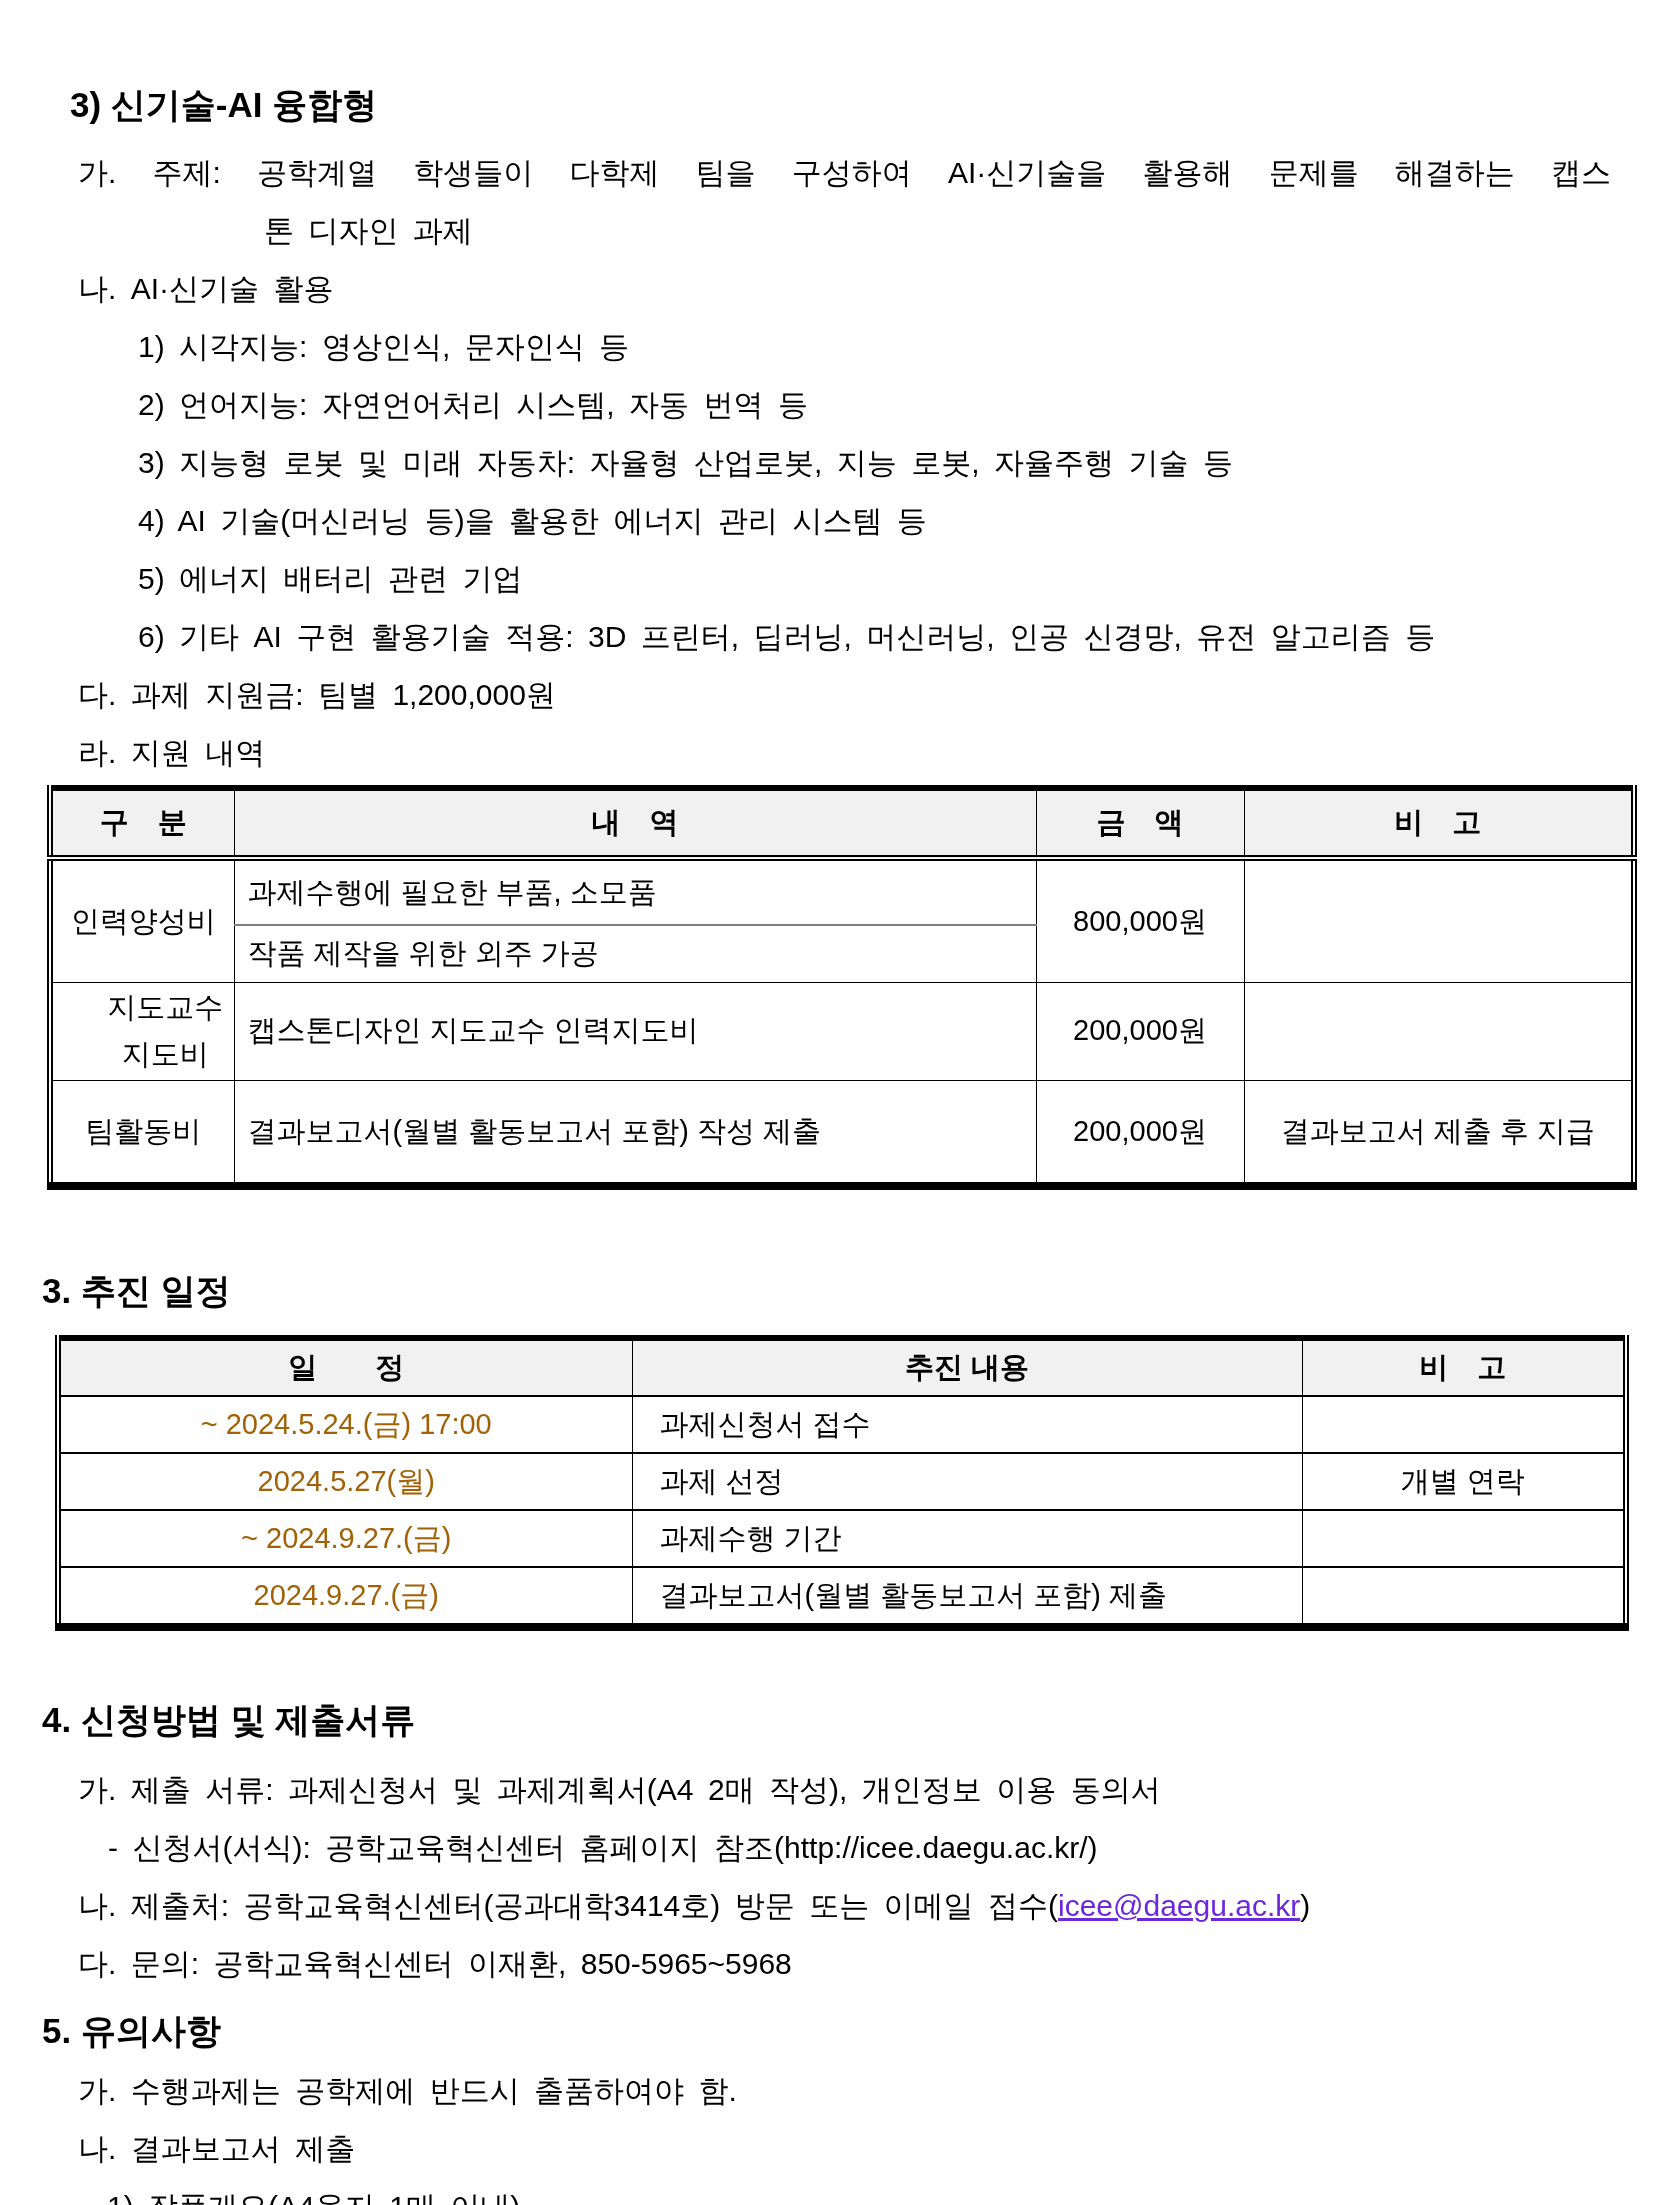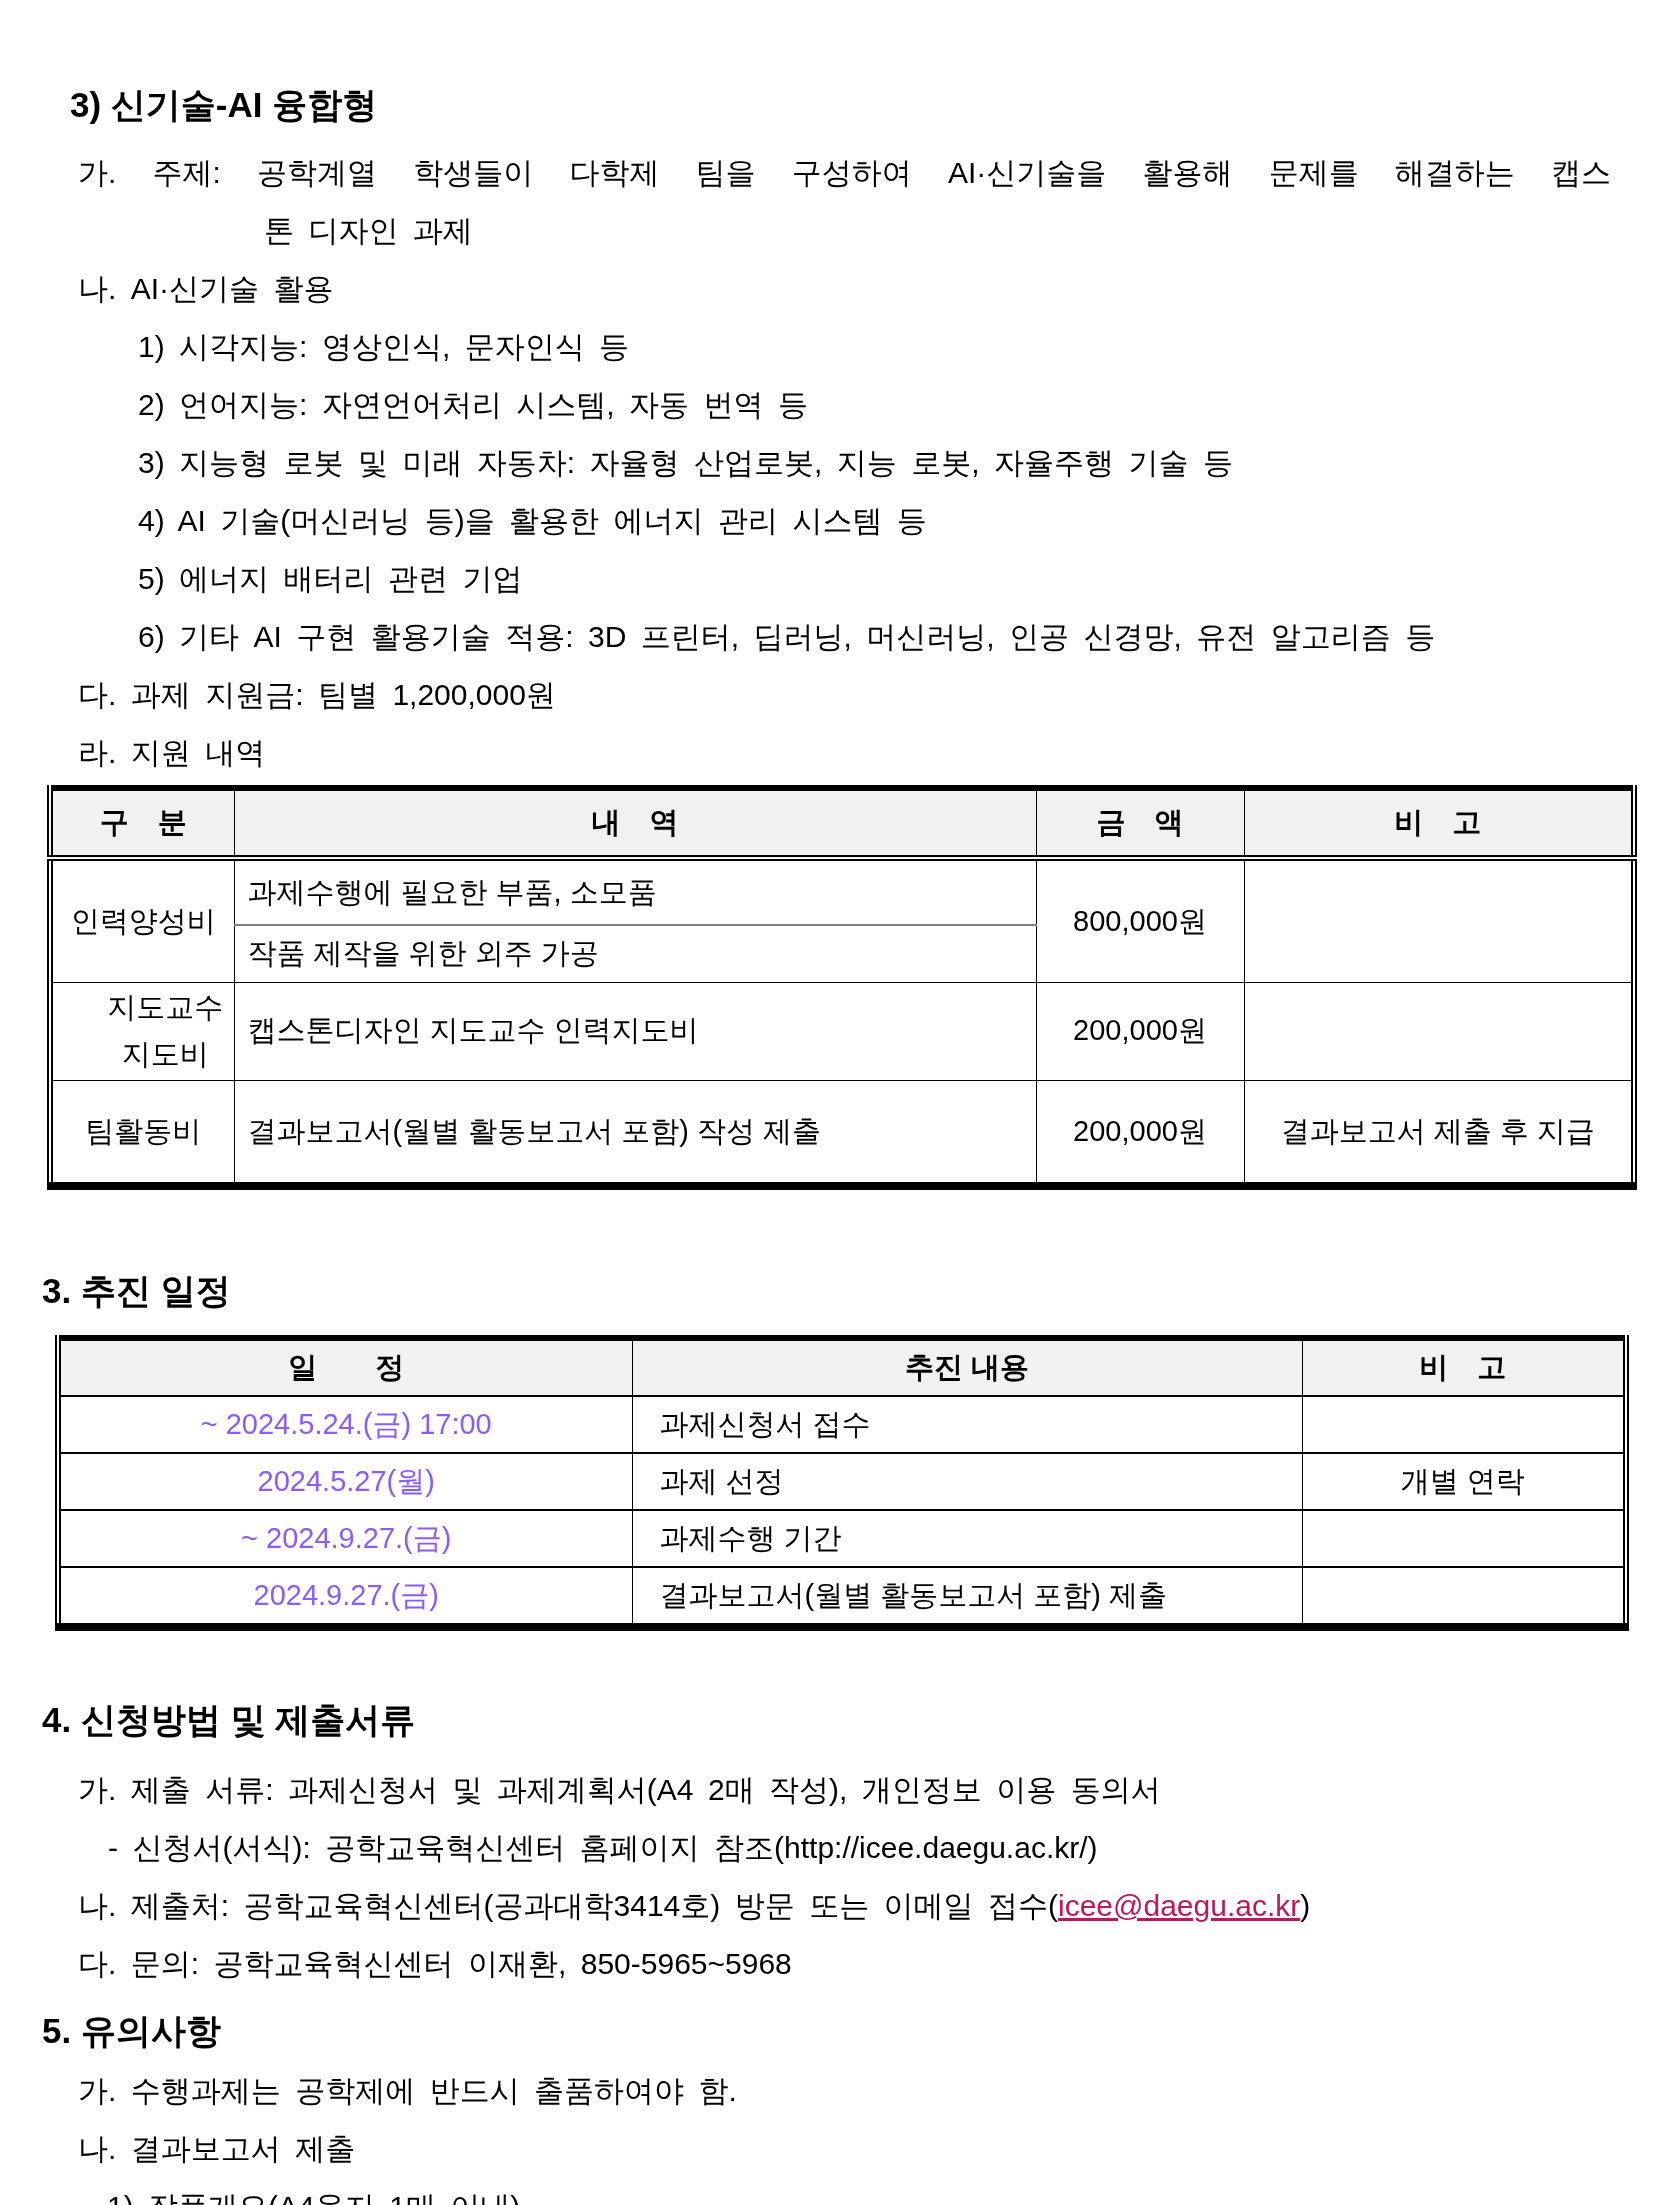--- a/index.html
+++ b/index.html
@@ -55,28 +55,28 @@
   .t2 td.hd { height: 54px; }
   td.c  { text-align: center; }
   td.l  { text-align: left; padding-left: 13px; }
   .t1 .r1a { height: 67px; }
   .t1 .r1b { height: 57px; }
   .t1 .r2  { height: 98px; }
   .t1 .r3  { height: 106px; }
   .t1 td.sub { border-top: 2.3px solid #7f7f7f; }
   .cat2 { line-height: 1.65; padding-left: 44px; }
   .t2 td { border-top-width: 2.3px; border-bottom-width: 2.3px; height: 55px; }
-  .t2 td.date { color: #8b5cf6; text-align: center; }
+  .t2 td.date { color: #a16207; text-align: center; }
   .t2 td.l { padding-left: 27px; }
   .sched-head { margin-top: 80px; }
   .s4-head { margin-top: 68px; }
   .s4-list { margin-top: 20px; }
   .s5-head { margin-top: 17px; }
   .s5-list { margin-top: 9.2px; }
-  a.mail { color: #be185d; text-decoration: underline; }
+  a.mail { color: #6d28d9; text-decoration: underline; }
 </style>
 </head>
 <body>
 
 <div class="page">
 
   <div class="h-sub">3) 신기술-AI 융합형</div>
 
   <div class="list">
     <div class="line ind-ga tj">가. 주제: 공학계열 학생들이 다학제 팀을 구성하여 AI·신기술을 활용해 문제를 해결하는 캡스</div>

